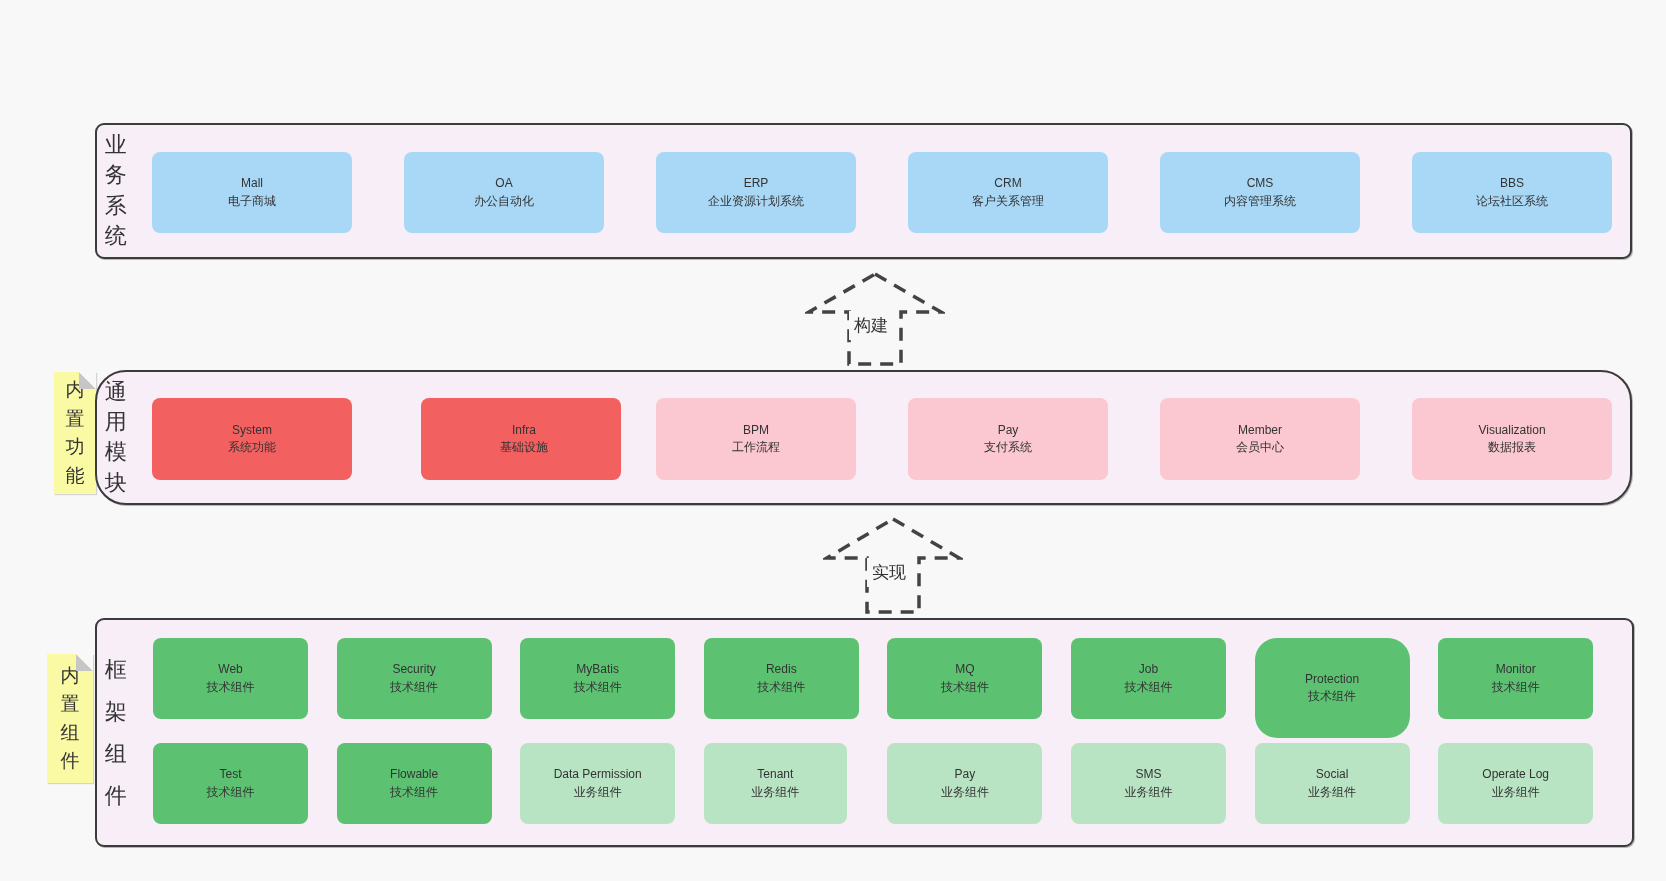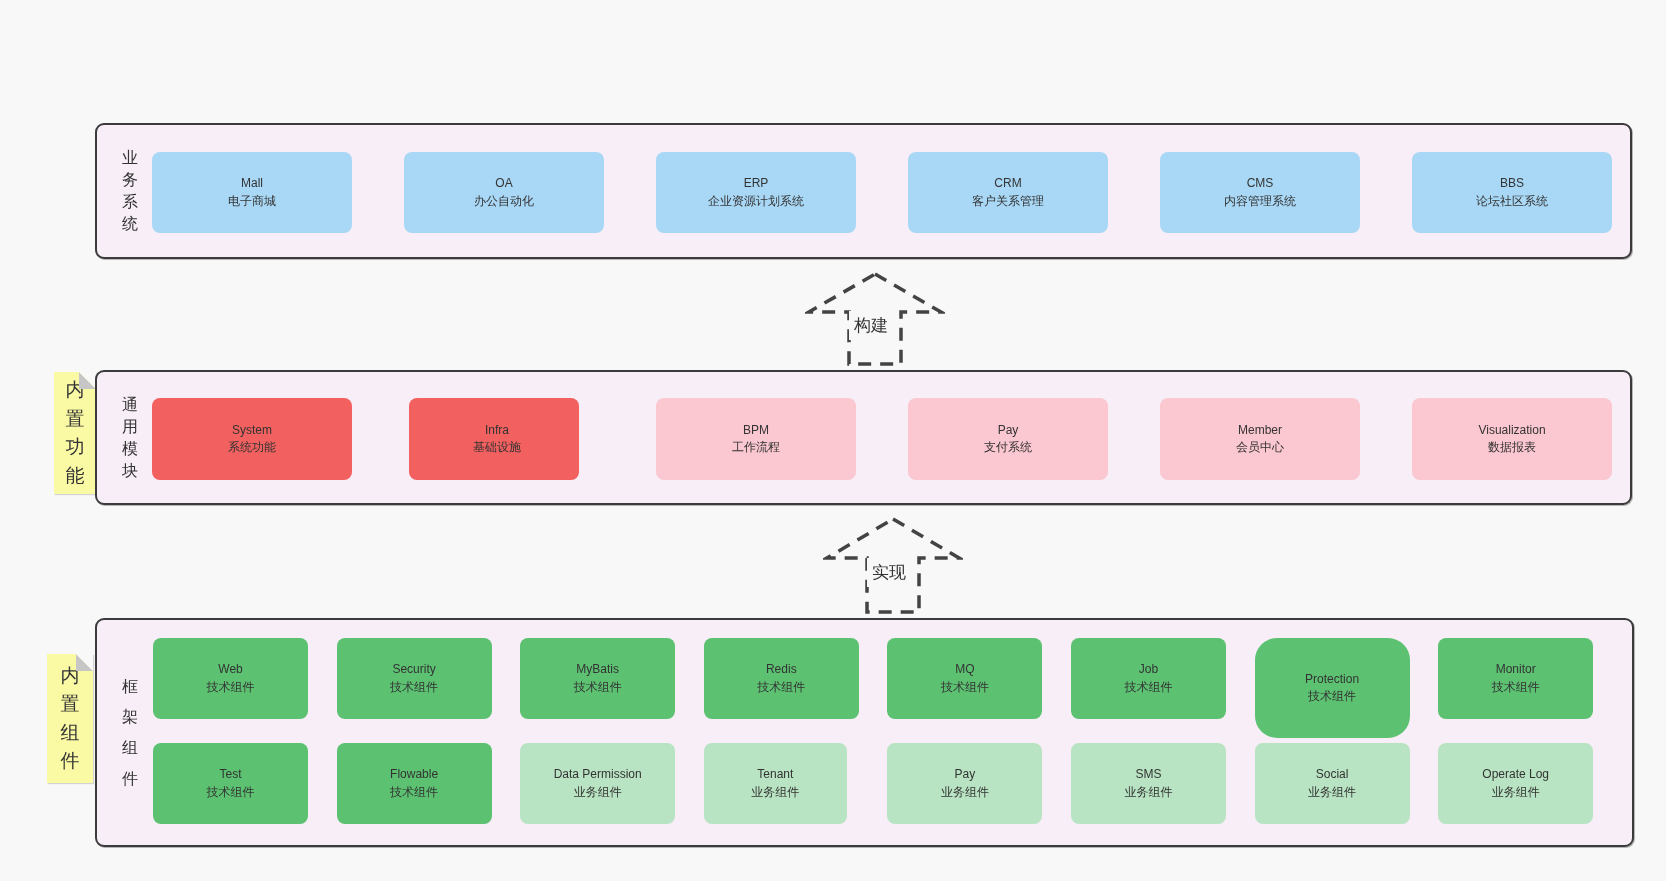--- a/index.html
+++ b/index.html
@@ -19,32 +19,32 @@
   
   .layer {
     position: absolute;
     background: var(--c-container, #f8eef7);
     border: 2px solid var(--c-border, #3b3b3b);
     border-radius: 9px;
     box-shadow: 1px 1px 0 rgba(60,60,60,.35);
     z-index: 1;
   }
   #layer-business   { left: 95px; top: 123px; width: 1533px; height: 132px; }
-  #layer-modules    { left: 95px; top: 370px; width: 1533px; height: 131px; }
+  #layer-modules    { left: 95px; top: 370px; width: 1533px; height: 131px; border-radius: 31px; }
   #layer-components { left: 95px; top: 618px; width: 1535px; height: 225px; }
 
   .layer-label {
     position: absolute;
-    left: 25px;
+    left: 6px;
     top: 50%;
     transform: translateY(-50%);
     width: 1.08em;
-    font-size: 16px;
+    font-size: 22px;
     line-height: 1.38;
-    text-align: left;
+    text-align: right;
     word-break: break-all;
     color: var(--c-text, #333);
   }
   #layer-components .layer-label { line-height: 1.92; }
 
   .boxes { position: absolute; inset: 0; }
 
   .box {
     position: absolute;
     border-radius: 8px;
@@ -157,21 +157,21 @@
   </svg>
   <div class="arrow-label" id="arrow-build-label">构建</div>
 
   <div class="layer" id="layer-modules">
     <div class="layer-label">通用模块</div>
     <div class="boxes">
         <div class="box red" style="left: 55px; top: 26px; width: 200px; height: 82px;">
           <div class="box-name">System</div>
           <div class="box-desc">系统功能</div>
         </div>
-        <div class="box red" style="left: 312px; top: 26px; width: 170px; height: 82px; padding-left: 12px;">
+        <div class="box red" style="left: 324px; top: 26px; width: 200px; height: 82px; padding-left: 12px;">
           <div class="box-name">Infra</div>
           <div class="box-desc">基础设施</div>
         </div>
         <div class="box pink" style="left: 559px; top: 26px; width: 200px; height: 82px;">
           <div class="box-name">BPM</div>
           <div class="box-desc">工作流程</div>
         </div>
         <div class="box pink" style="left: 811px; top: 26px; width: 200px; height: 82px;">
           <div class="box-name">Pay</div>
           <div class="box-desc">支付系统</div>

